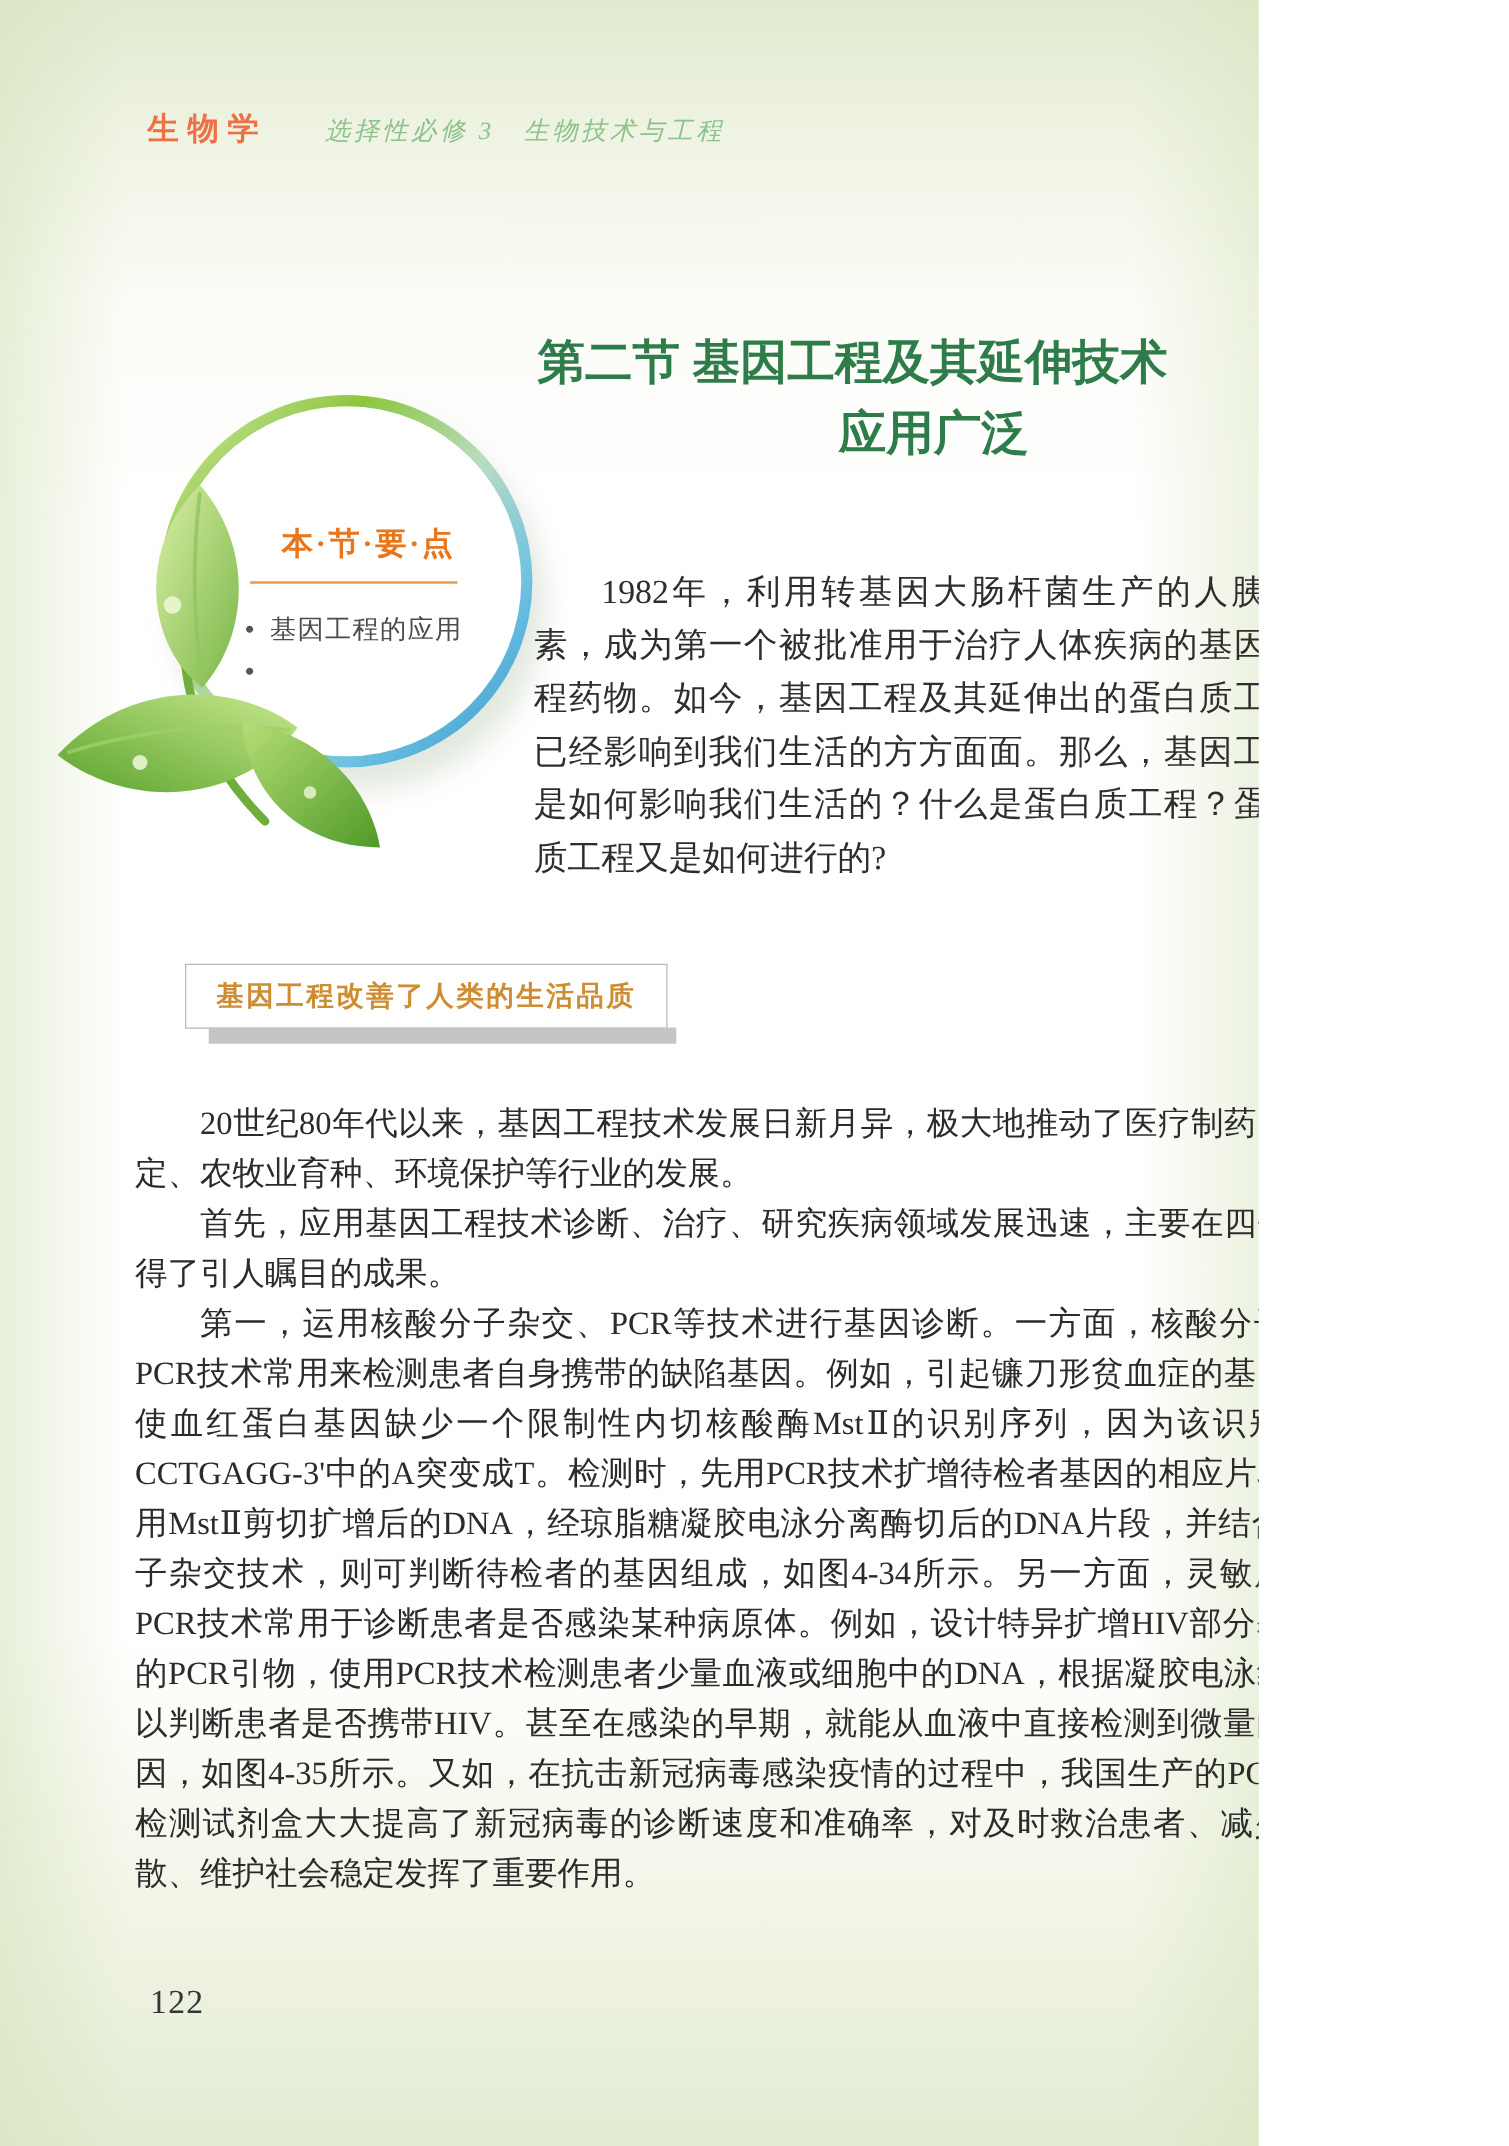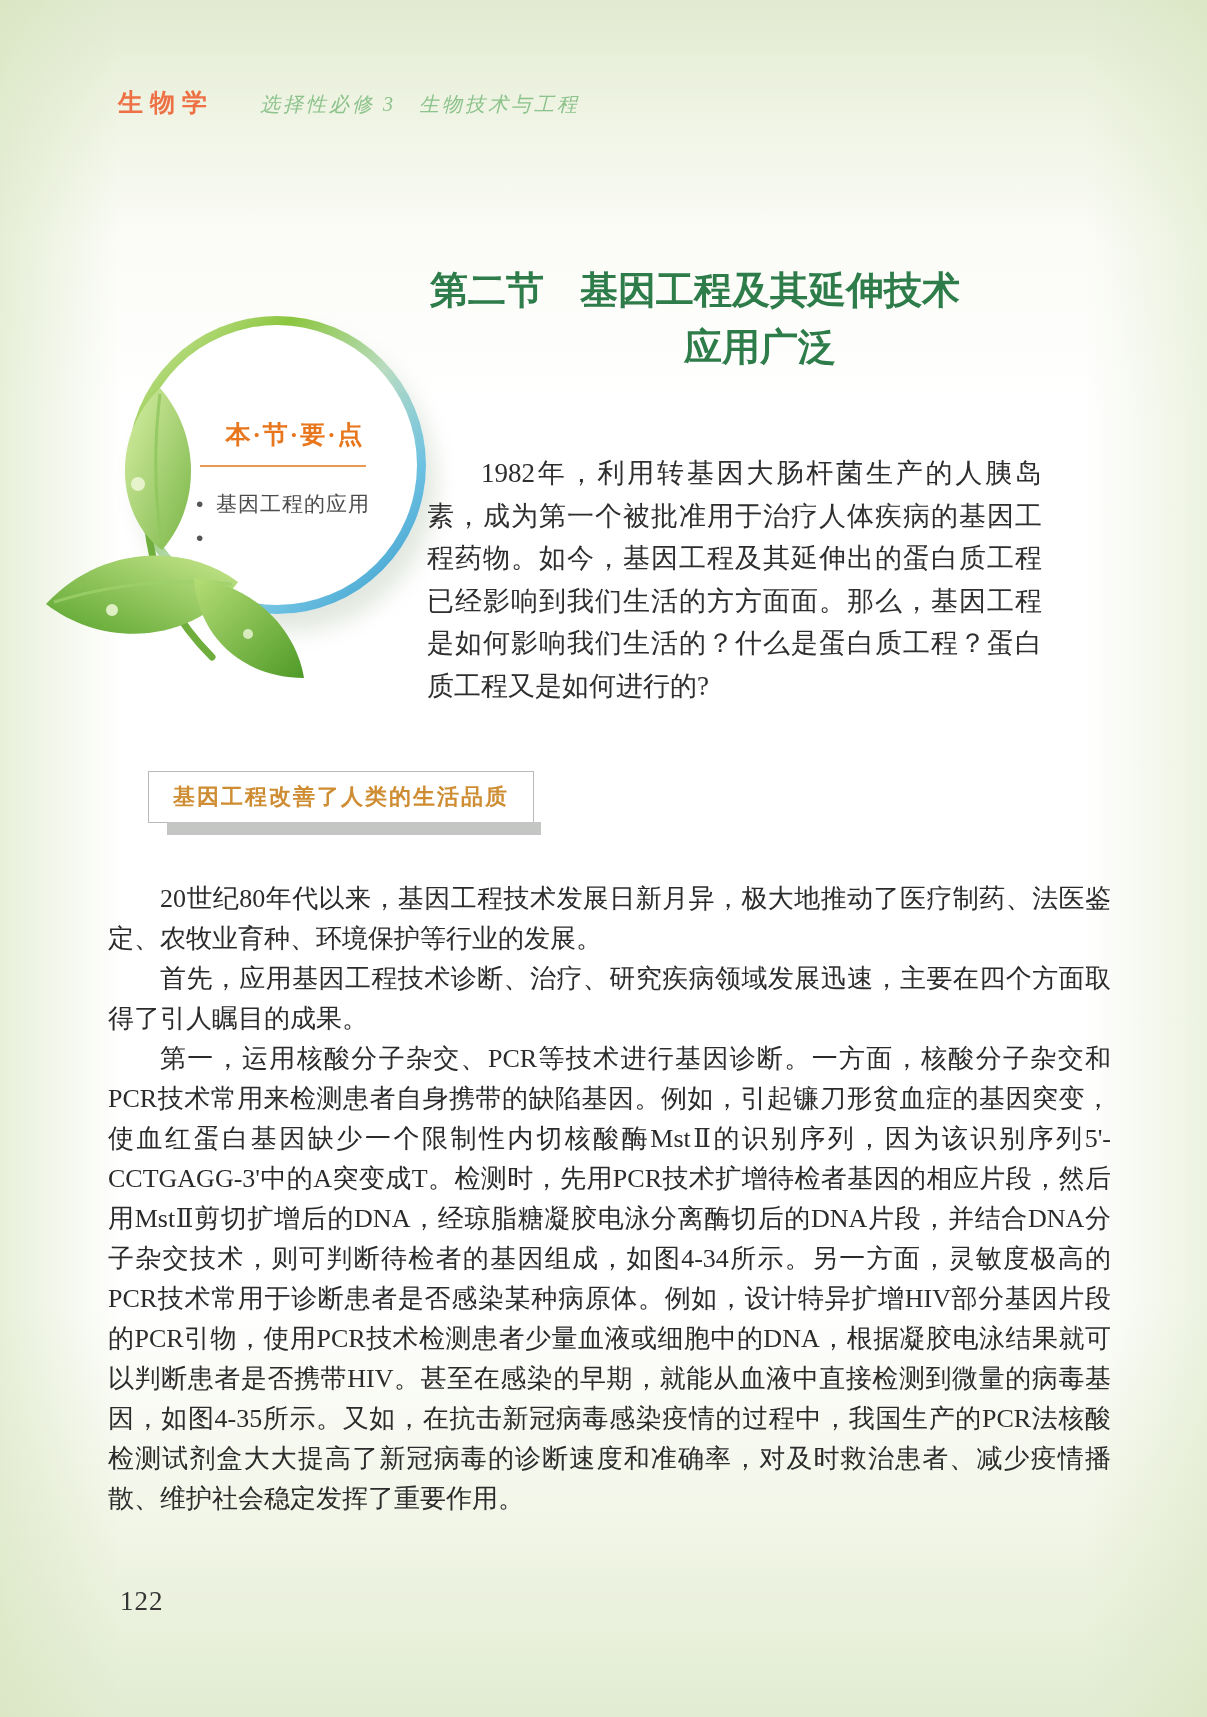--- a/index.html
+++ b/index.html
@@ -1,40 +1,40 @@
 <!DOCTYPE html>
 <html lang="zh"><head>
 <meta charset="utf-8">
 <style>
   * { margin:0; padding:0; box-sizing:border-box; }
   html,body { background:#ffffff; }
 
   .page {
     position:relative;
-    width:1207px; height:1717px;
+    width:1007px; height:1717px;
     overflow:hidden;
     font-family:"Liberation Serif","DejaVu Serif",serif;
     background:
       linear-gradient(to right, rgba(213,227,187,0.55) 0%, rgba(255,255,255,0) 10%, rgba(255,255,255,0) 90%, rgba(213,227,187,0.45) 100%),
       linear-gradient(to bottom, #e1ead0 0%, #eef3e2 6%, #fbfcf7 14%, #ffffff 24%, #ffffff 76%, #f1f5e6 89%, #e2ecd2 100%);
   }
 
   
   .header { position:absolute; top:86px; left:118px; display:flex; align-items:baseline; gap:46px; }
   .header-subject {
     font-family:"Liberation Sans","DejaVu Sans",sans-serif;
     font-weight:bold; font-size:25px; letter-spacing:7px; color:#ee7146;
   }
   .header-course {
     font-style:italic; font-size:20px; letter-spacing:3px; color:#8cc28b;
   }
 
   
   .section-title { position:absolute; left:430px; top:262px; color:#2d7c49; font-weight:bold; font-size:38px; line-height:57px; }
-  .section-title .label { margin-right:36px; }
+  .section-title .label { margin-right:10px; }
   .section-title .line2 { margin-left:130px;text-align:center; }
 
   
   .badge {
     position:absolute; left:128px; top:316px; width:298px; height:298px; border-radius:50%;
     background:linear-gradient(135deg,#d9ecb2 0%,#8cc63f 28%,#b9dcc2 52%,#6fc2e2 74%,#2e95c8 100%);
     box-shadow:10px 18px 22px rgba(110,140,95,0.20);
   }
   .badge::before { content:""; position:absolute; inset:9px; border-radius:50%; background:#ffffff; }
   .badge-content { position:absolute; left:66px; top:102px; width:202px; }

